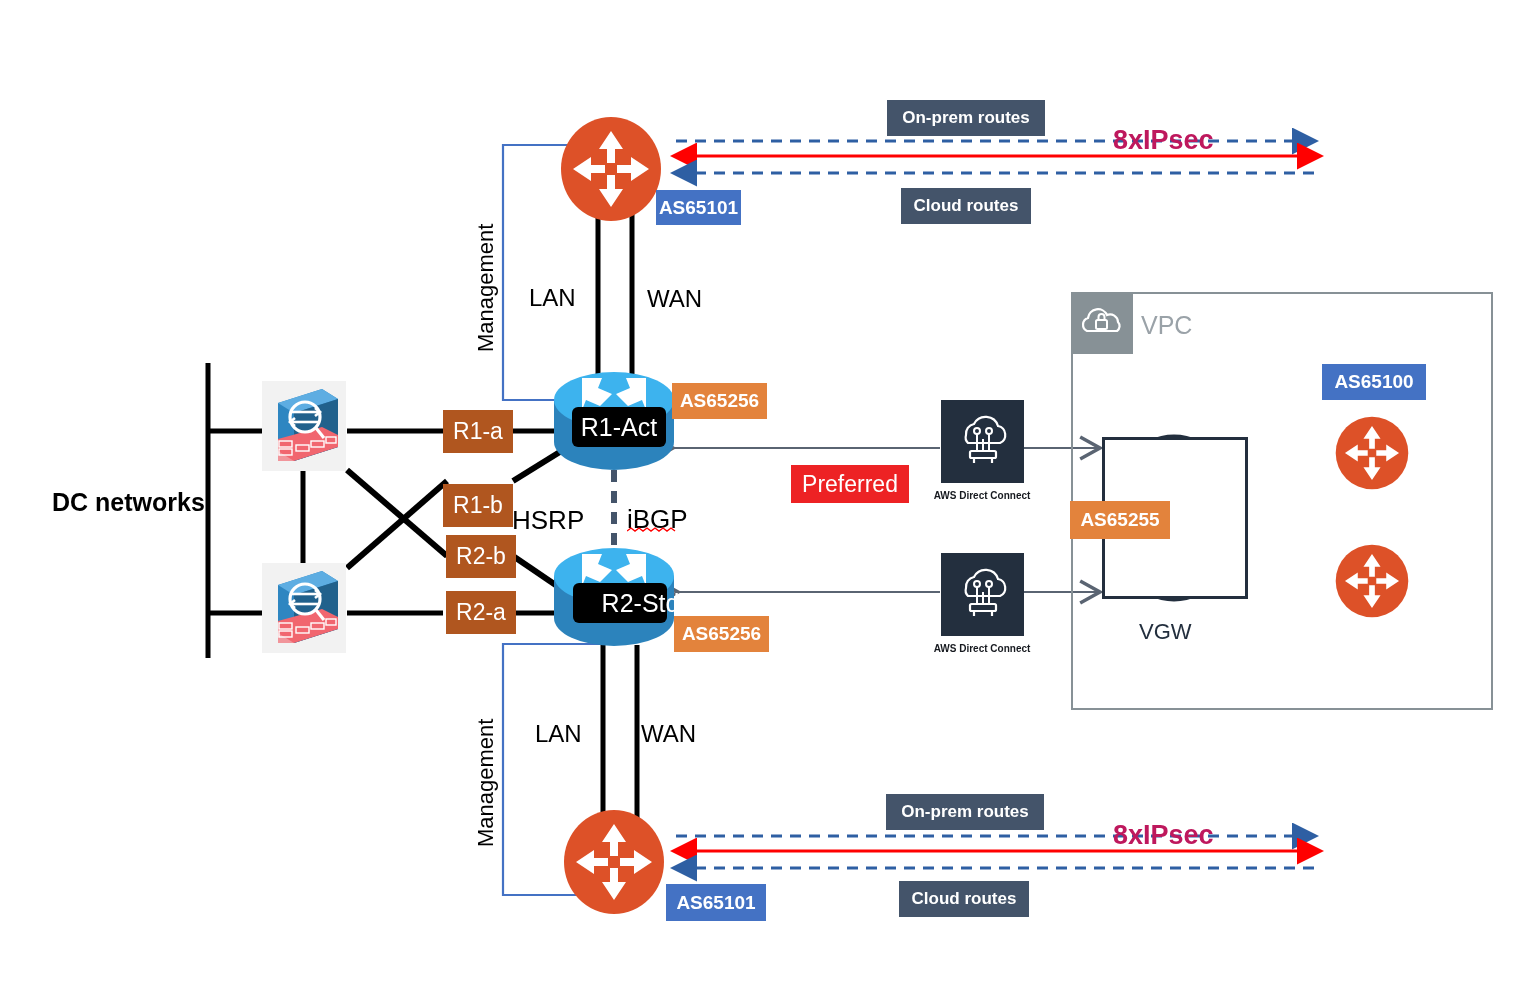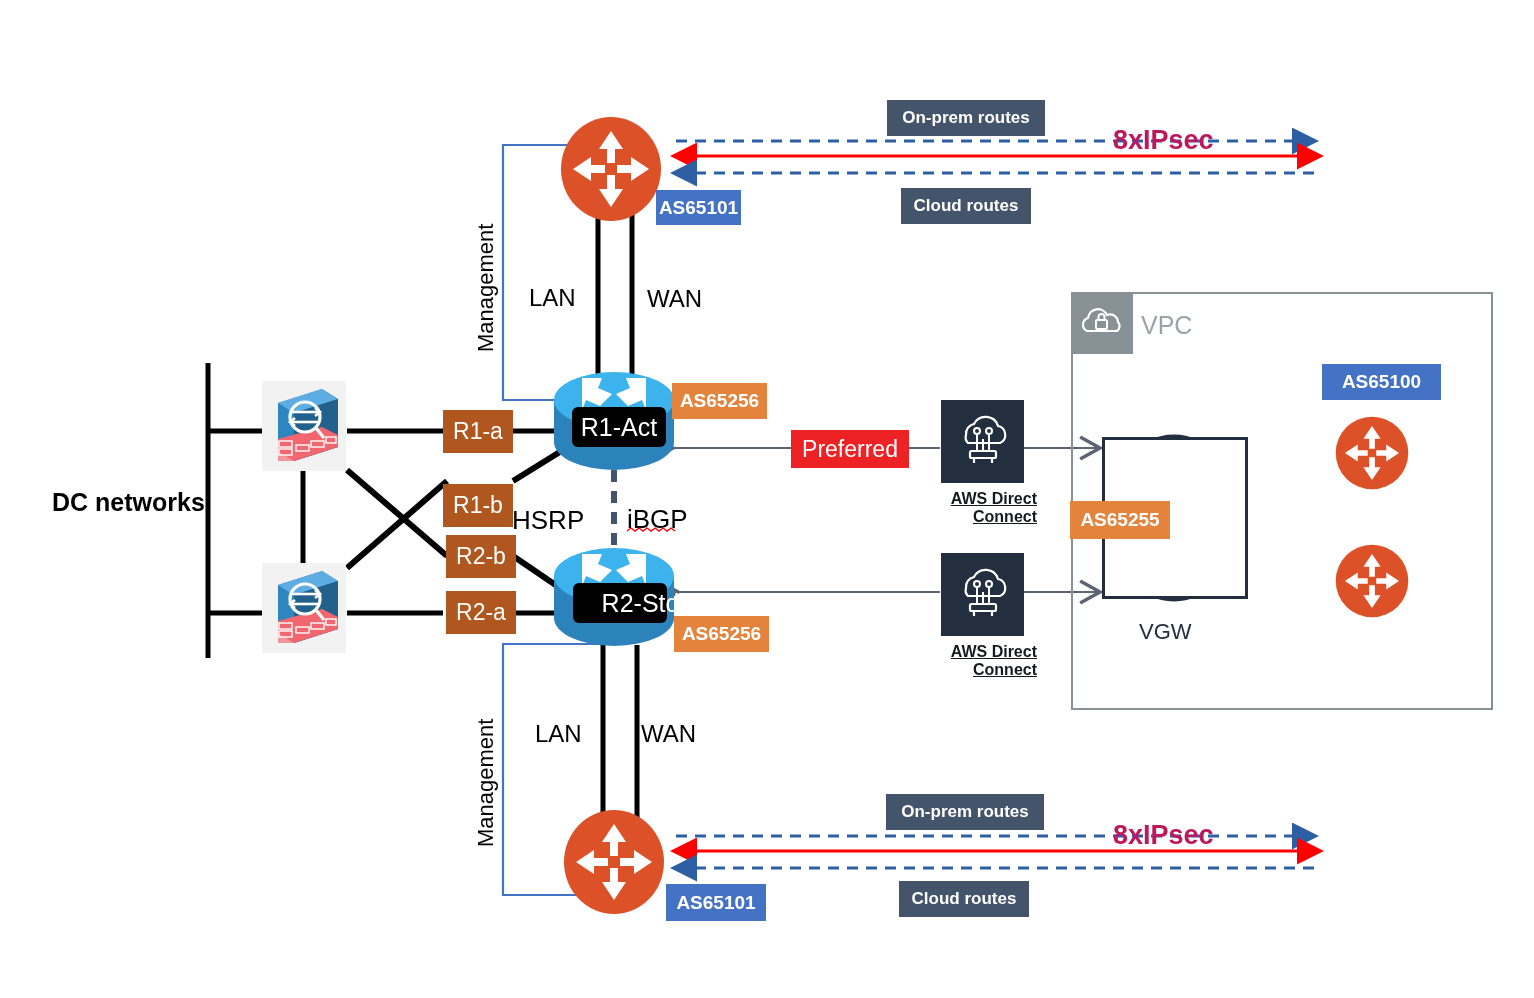--- a/index.html
+++ b/index.html
@@ -34,37 +34,37 @@
     display: flex;
     align-items: center;
     justify-content: center;
     white-space: nowrap;
     box-sizing: border-box;
   }
   .chip-as-blue  { background: #4472C4; font-size: 19px; }
   .chip-as-orange{ background: #E3833C; font-size: 19px; }
   .chip-iface    { background: #B0561F; font-size: 23px; font-weight: normal; }
   .chip-route    { background: #44546A; font-size: 17px; }
-  .chip-pref     { background: #ED2224; font-size: 23px; font-weight: normal; }
+  .chip-pref     { background: #ED2224; font-size: 23px; font-weight: normal; margin-top: 35px; }
   .chip-dev      { background: #000000; font-size: 25px; font-weight: normal; border-radius: 6px; }
 
   
   .txt {
     position: absolute;
     color: #000000;
     white-space: nowrap;
   }
   .txt-dc       { font-size: 25px; font-weight: bold; }
   .txt-link     { font-size: 24px; }
   .txt-proto    { font-size: 26px; }
   .txt-ipsec    { font-size: 27px; color: #be185d; font-weight: bold; }
   .txt-vgw      { font-size: 22px; color: #232F3E; }
   .txt-vpc      { font-size: 25px; color: #9AA2A8; }
-  .txt-dx       { font-size: 16px; font-weight: bold; color: #16191F; text-align: right;
-                  white-space: normal; line-height: 1.15; width: 110px; text-decoration: underline; }
+  .txt-dx       { font-size: 10px; font-weight: bold; color: #16191F; text-align: center;
+                  white-space: normal; line-height: 1.15; width: 110px; }
   .txt-mgmt {
     position: absolute;
     font-size: 22px;
     color: #000000;
     transform-origin: left top;
     transform: rotate(-90deg);
     white-space: nowrap;
   }
   .squiggle {
     position: absolute;
@@ -362,21 +362,21 @@
       <rect x="17" y="15" width="11" height="9" rx="1.5" fill="none" stroke="#ffffff" stroke-width="2"></rect>
       <path d="M19.5,15 v-3 a3,3 0 0 1 6,0 v3" fill="none" stroke="#ffffff" stroke-width="2"></path>
     </svg>
   </div>
   <div class="txt txt-vpc" style="left:1141px; top:311px;">VPC</div>
 
   <div class="abs" id="vgw-box" style="left:1102px; top:437px; width:146px; height:162px;"></div>
   <div class="chip chip-as-orange" style="left:1070px; top:501px; width:100px; height:38px;">AS65255</div>
   <div class="txt txt-vgw" style="left:1139px; top:619px;">VGW</div>
 
-  <div class="chip chip-as-blue" style="left:1322px; top:364px; width:119px; height:36px;">AS65100</div>
+  <div class="chip chip-as-blue" style="left:1322px; top:364px; width:104px; height:36px;">AS65100</div>
 
   <div class="abs" style="left:1335px; top:416px; width:74px; height:74px;">
     <svg width="74" height="74" viewBox="0 0 104 104">
       <circle cx="52" cy="52" r="51" fill="#DD5128"></circle>
       <g fill="#ffffff">
         <path d="M52,14 L64,32 L56,32 L56,46 L48,46 L48,32 L40,32 z"></path>
         <path d="M52,90 L40,72 L48,72 L48,58 L56,58 L56,72 L64,72 z"></path>
         <path d="M14,52 L32,40 L32,48 L46,48 L46,56 L32,56 L32,64 z"></path>
         <path d="M90,52 L72,64 L72,56 L58,56 L58,48 L72,48 L72,40 z"></path>
       </g>

